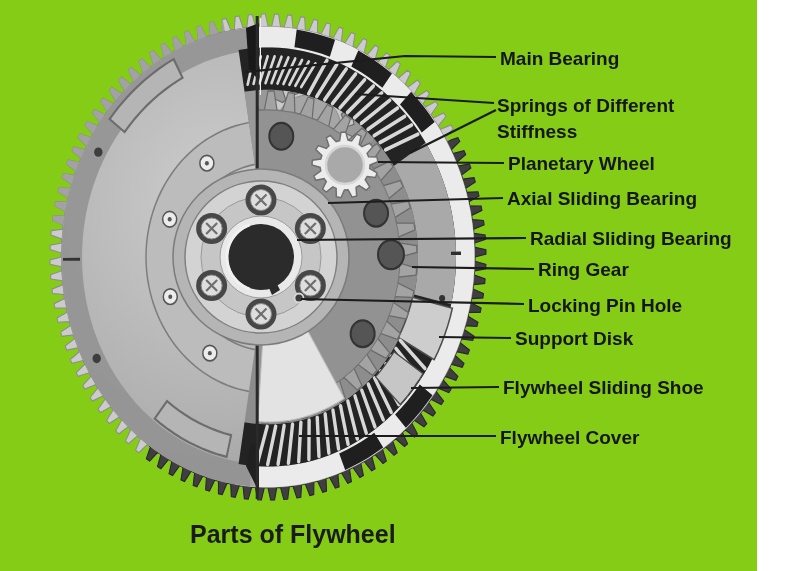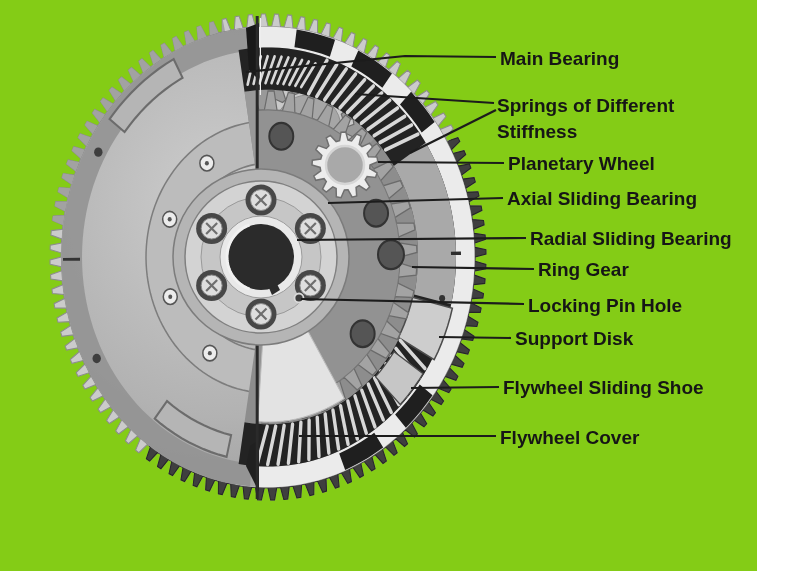--- a/index.html
+++ b/index.html
@@ -242,13 +242,14 @@
         <g>
           <polyline points="499,387 411,388" fill="none" stroke="#1c1c1c" stroke-width="2.2" stroke-linecap="butt"></polyline>
           <text x="503" y="394" fill="#161616" class="callout">Flywheel Sliding Shoe</text>
         </g>
         <g>
           <polyline points="496,436 299,436" fill="none" stroke="#1c1c1c" stroke-width="2.2" stroke-linecap="butt"></polyline>
           <text x="500" y="444" fill="#161616" class="callout">Flywheel Cover</text>
         </g>
       </g>
     </svg>
+  <div id="figure-title">Parts of Flywheel</div>
 </div>
 
 </body></html>

